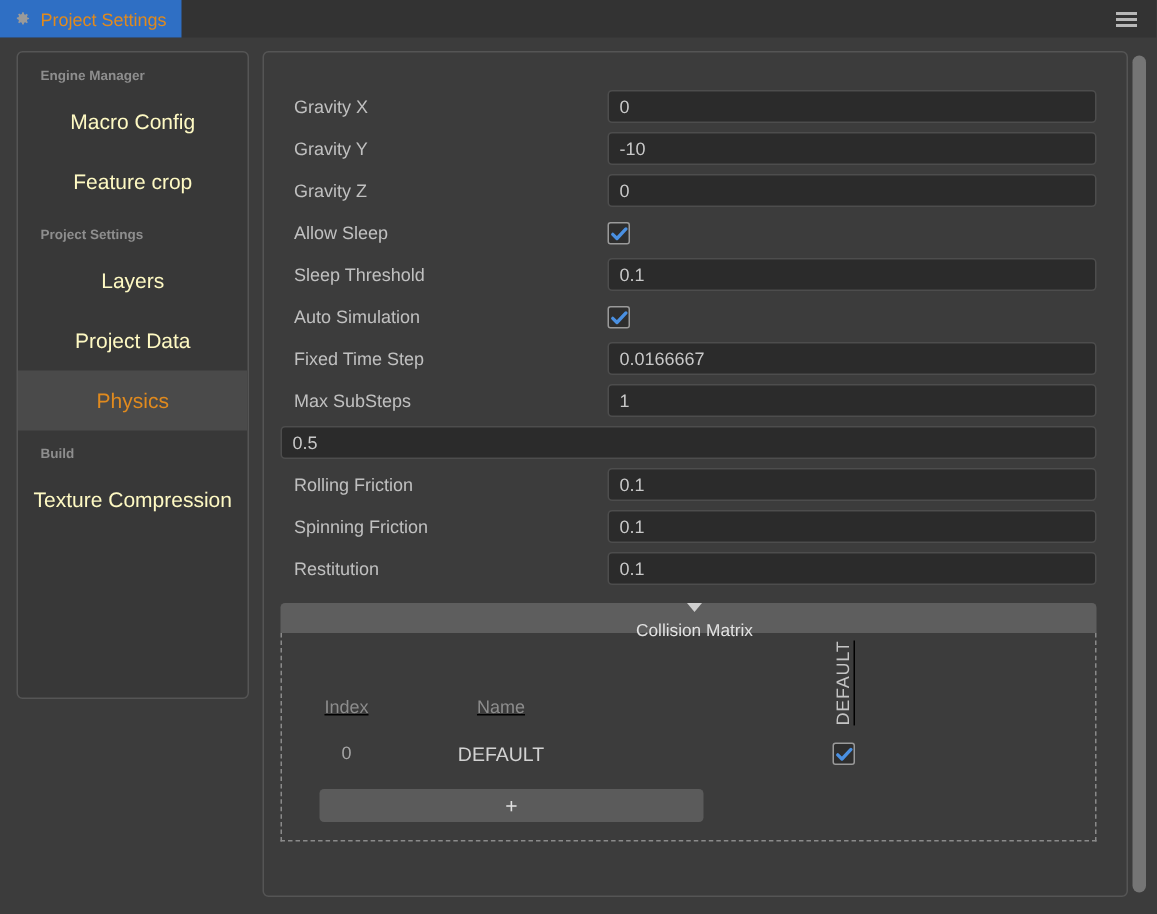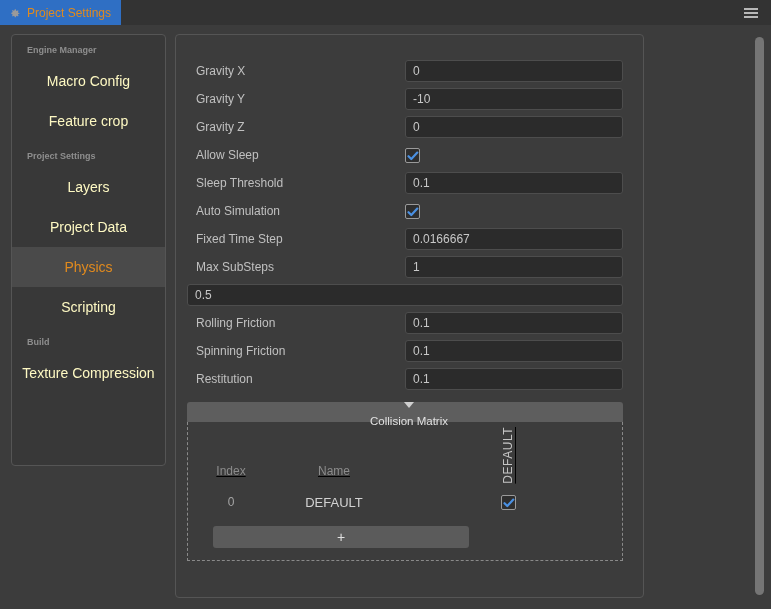--- a/index.html
+++ b/index.html
@@ -70,21 +70,21 @@
     padding: 11px 6px;
     line-height: 18px;
   }
   .side-item.selected {
     background: #4a4a4a;
     color: #e08a1e;
   }
 
   .content {
     position: absolute; left: 175px; top: 34px;
-    width: 469px; height: 564px;
+    width: 577px; height: 564px;
     background: #3c3c3c;
     border: 1px solid #555555;
     border-radius: 4px;
     overflow: hidden;
   }
   .form {
     padding: 22px 20px 0 11px;
   }
   .row {
     display: flex; align-items: center;
@@ -223,21 +223,20 @@
   </div>
 
   <div class="sidebar" id="sidebar">
       <div class="side-section">Engine Manager</div>
       <div class="side-item">Macro Config</div>
       <div class="side-item">Feature crop</div>
       <div class="side-section">Project Settings</div>
       <div class="side-item">Layers</div>
       <div class="side-item">Project Data</div>
       <div class="side-item selected">Physics</div>
-      <div class="side-item">Scripting</div>
       <div class="side-section">Build</div>
       <div class="side-item">Texture Compression</div>
     </div>
 
   <div class="content">
     <div class="form" id="form">
         <div class="row">
           <div class="row-label">Gravity X</div>
           <div class="row-control">
             <input class="field" type="text" value="0" style="">

